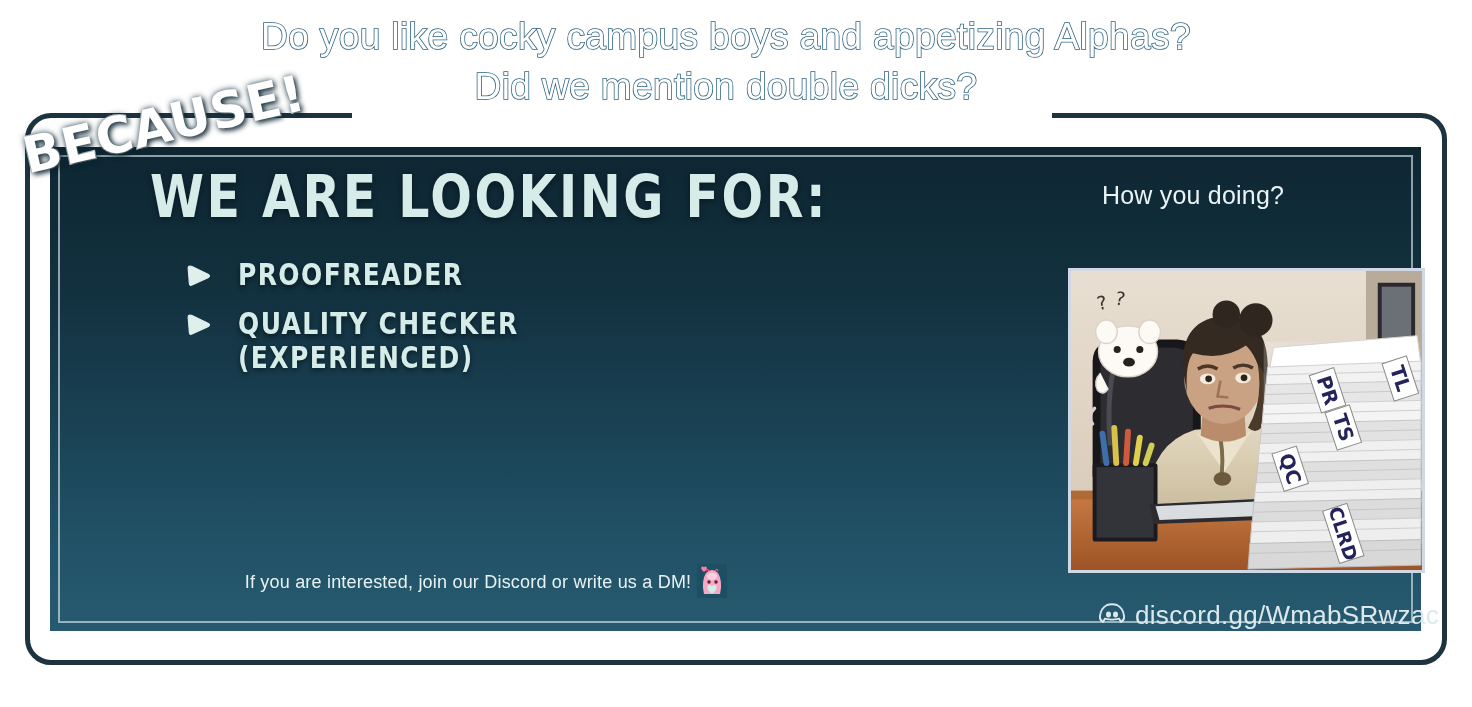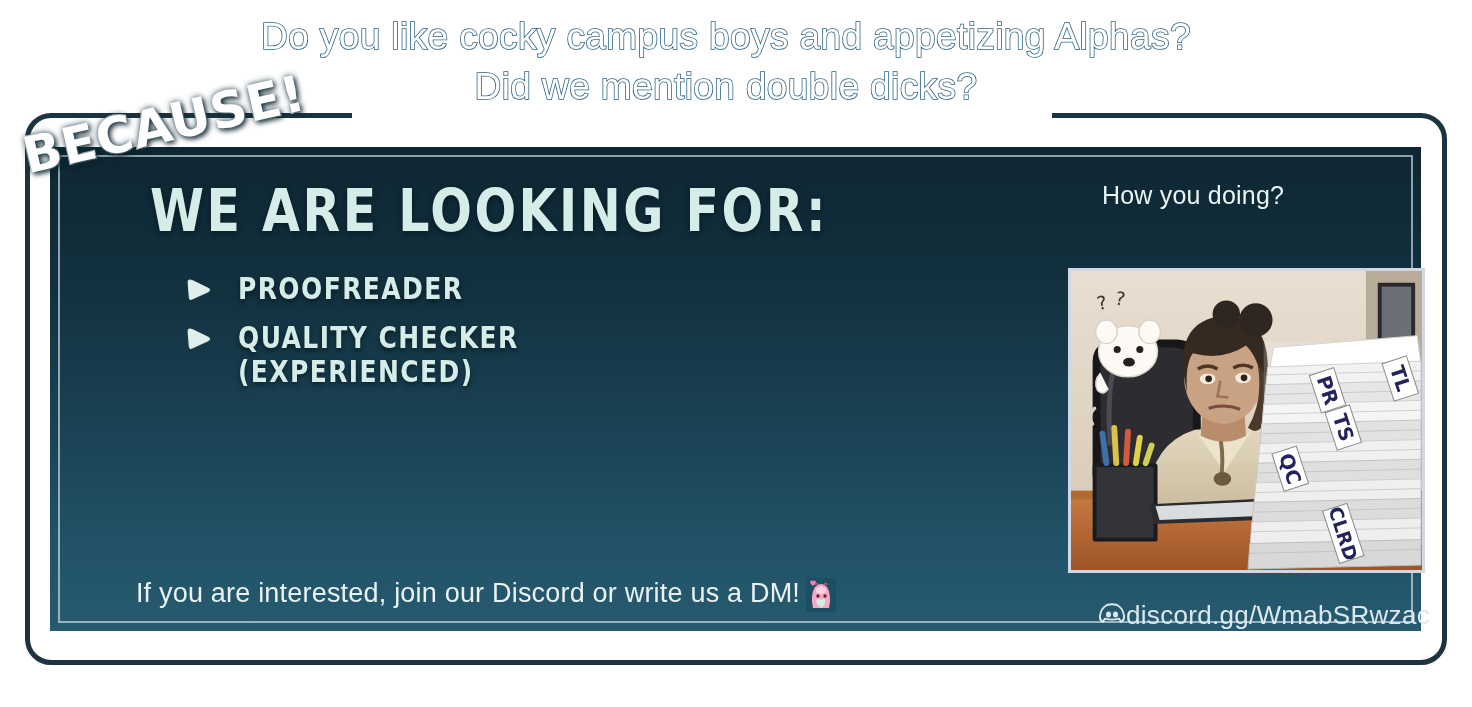--- a/index.html
+++ b/index.html
@@ -83,21 +83,21 @@
     color:#ffffff;
     -webkit-text-stroke:2px #ffffff;
     paint-order:stroke fill;
     text-shadow:0 0 6px rgba(20,50,65,.85), 2px 3px 5px rgba(10,30,40,.8);
     white-space:nowrap;
   }
 
   
   #left-col{
     position:absolute;
-    left:78px;top:178px;
+    left:78px;top:164px;
     width:820px;
     z-index:30;
   }
   #looking-title{
     font-family:"DejaVu Sans", sans-serif;
     font-weight:700;
     font-size:49px;
     letter-spacing:2.5px;
     color:#d6ece8;
     text-shadow:0 2px 6px rgba(6,22,30,.85);
@@ -135,21 +135,21 @@
     transform-origin:left top;
     white-space:pre-line;
   }
 
   #cta{
     position:absolute;
     left:-12px;top:400px;
     width:840px;
     text-align:center;
     font-family:"Liberation Sans", sans-serif;
-    font-size:27px;
+    font-size:18px;
     font-weight:300;
     color:#e8f2f4;
     letter-spacing:.2px;
     white-space:nowrap;
   }
   #cta .emoji{
     display:inline-block;
     vertical-align:-10px;
     margin-left:6px;
   }
@@ -179,21 +179,21 @@
     overflow:hidden;
     background:#d9cfc4;
     z-index:30;
   }
   #photo svg{display:block;width:100%;height:100%;}
 
   
   #discord-line{
     position:absolute;
     left:1098px;top:600px;
-    display:flex;align-items:center;
+    display:flex;align-items:center;gap:9px;
     z-index:35;
   }
   #discord-url{
     font-family:"Liberation Sans", sans-serif;
     font-size:26px;
     font-weight:300;
     color:#dbe8ec;
     letter-spacing:.3px;
     white-space:nowrap;
   }

